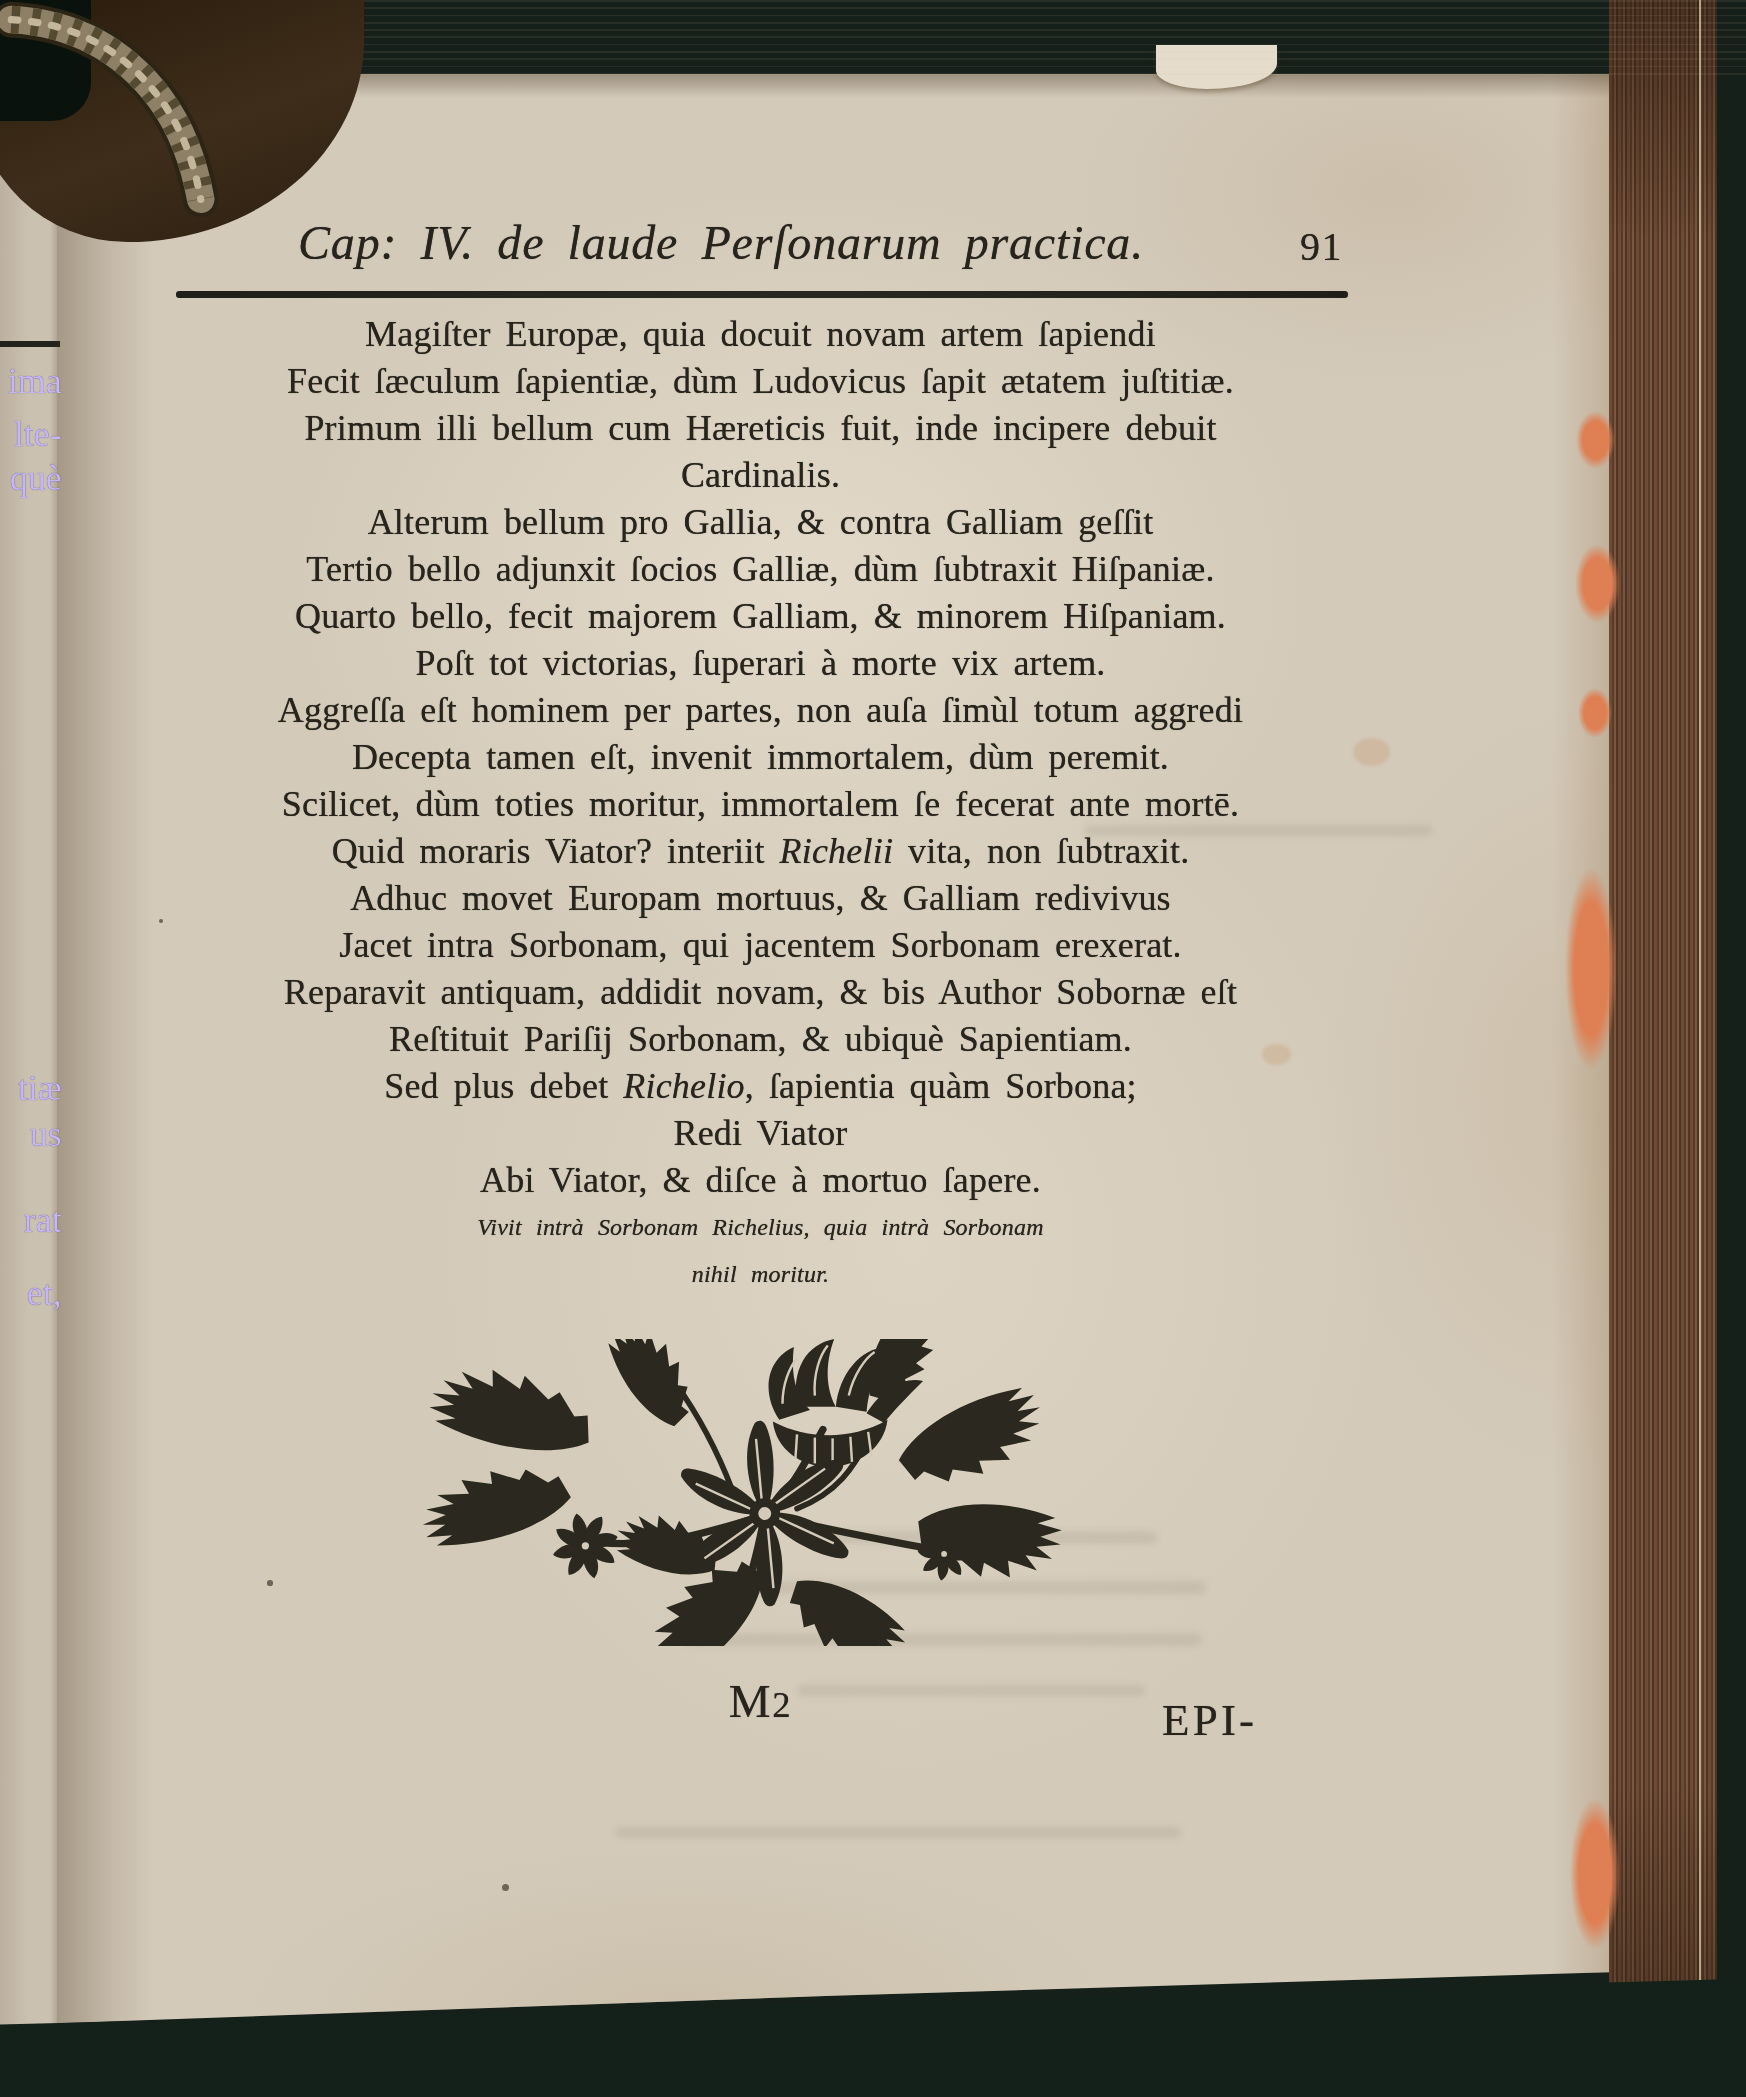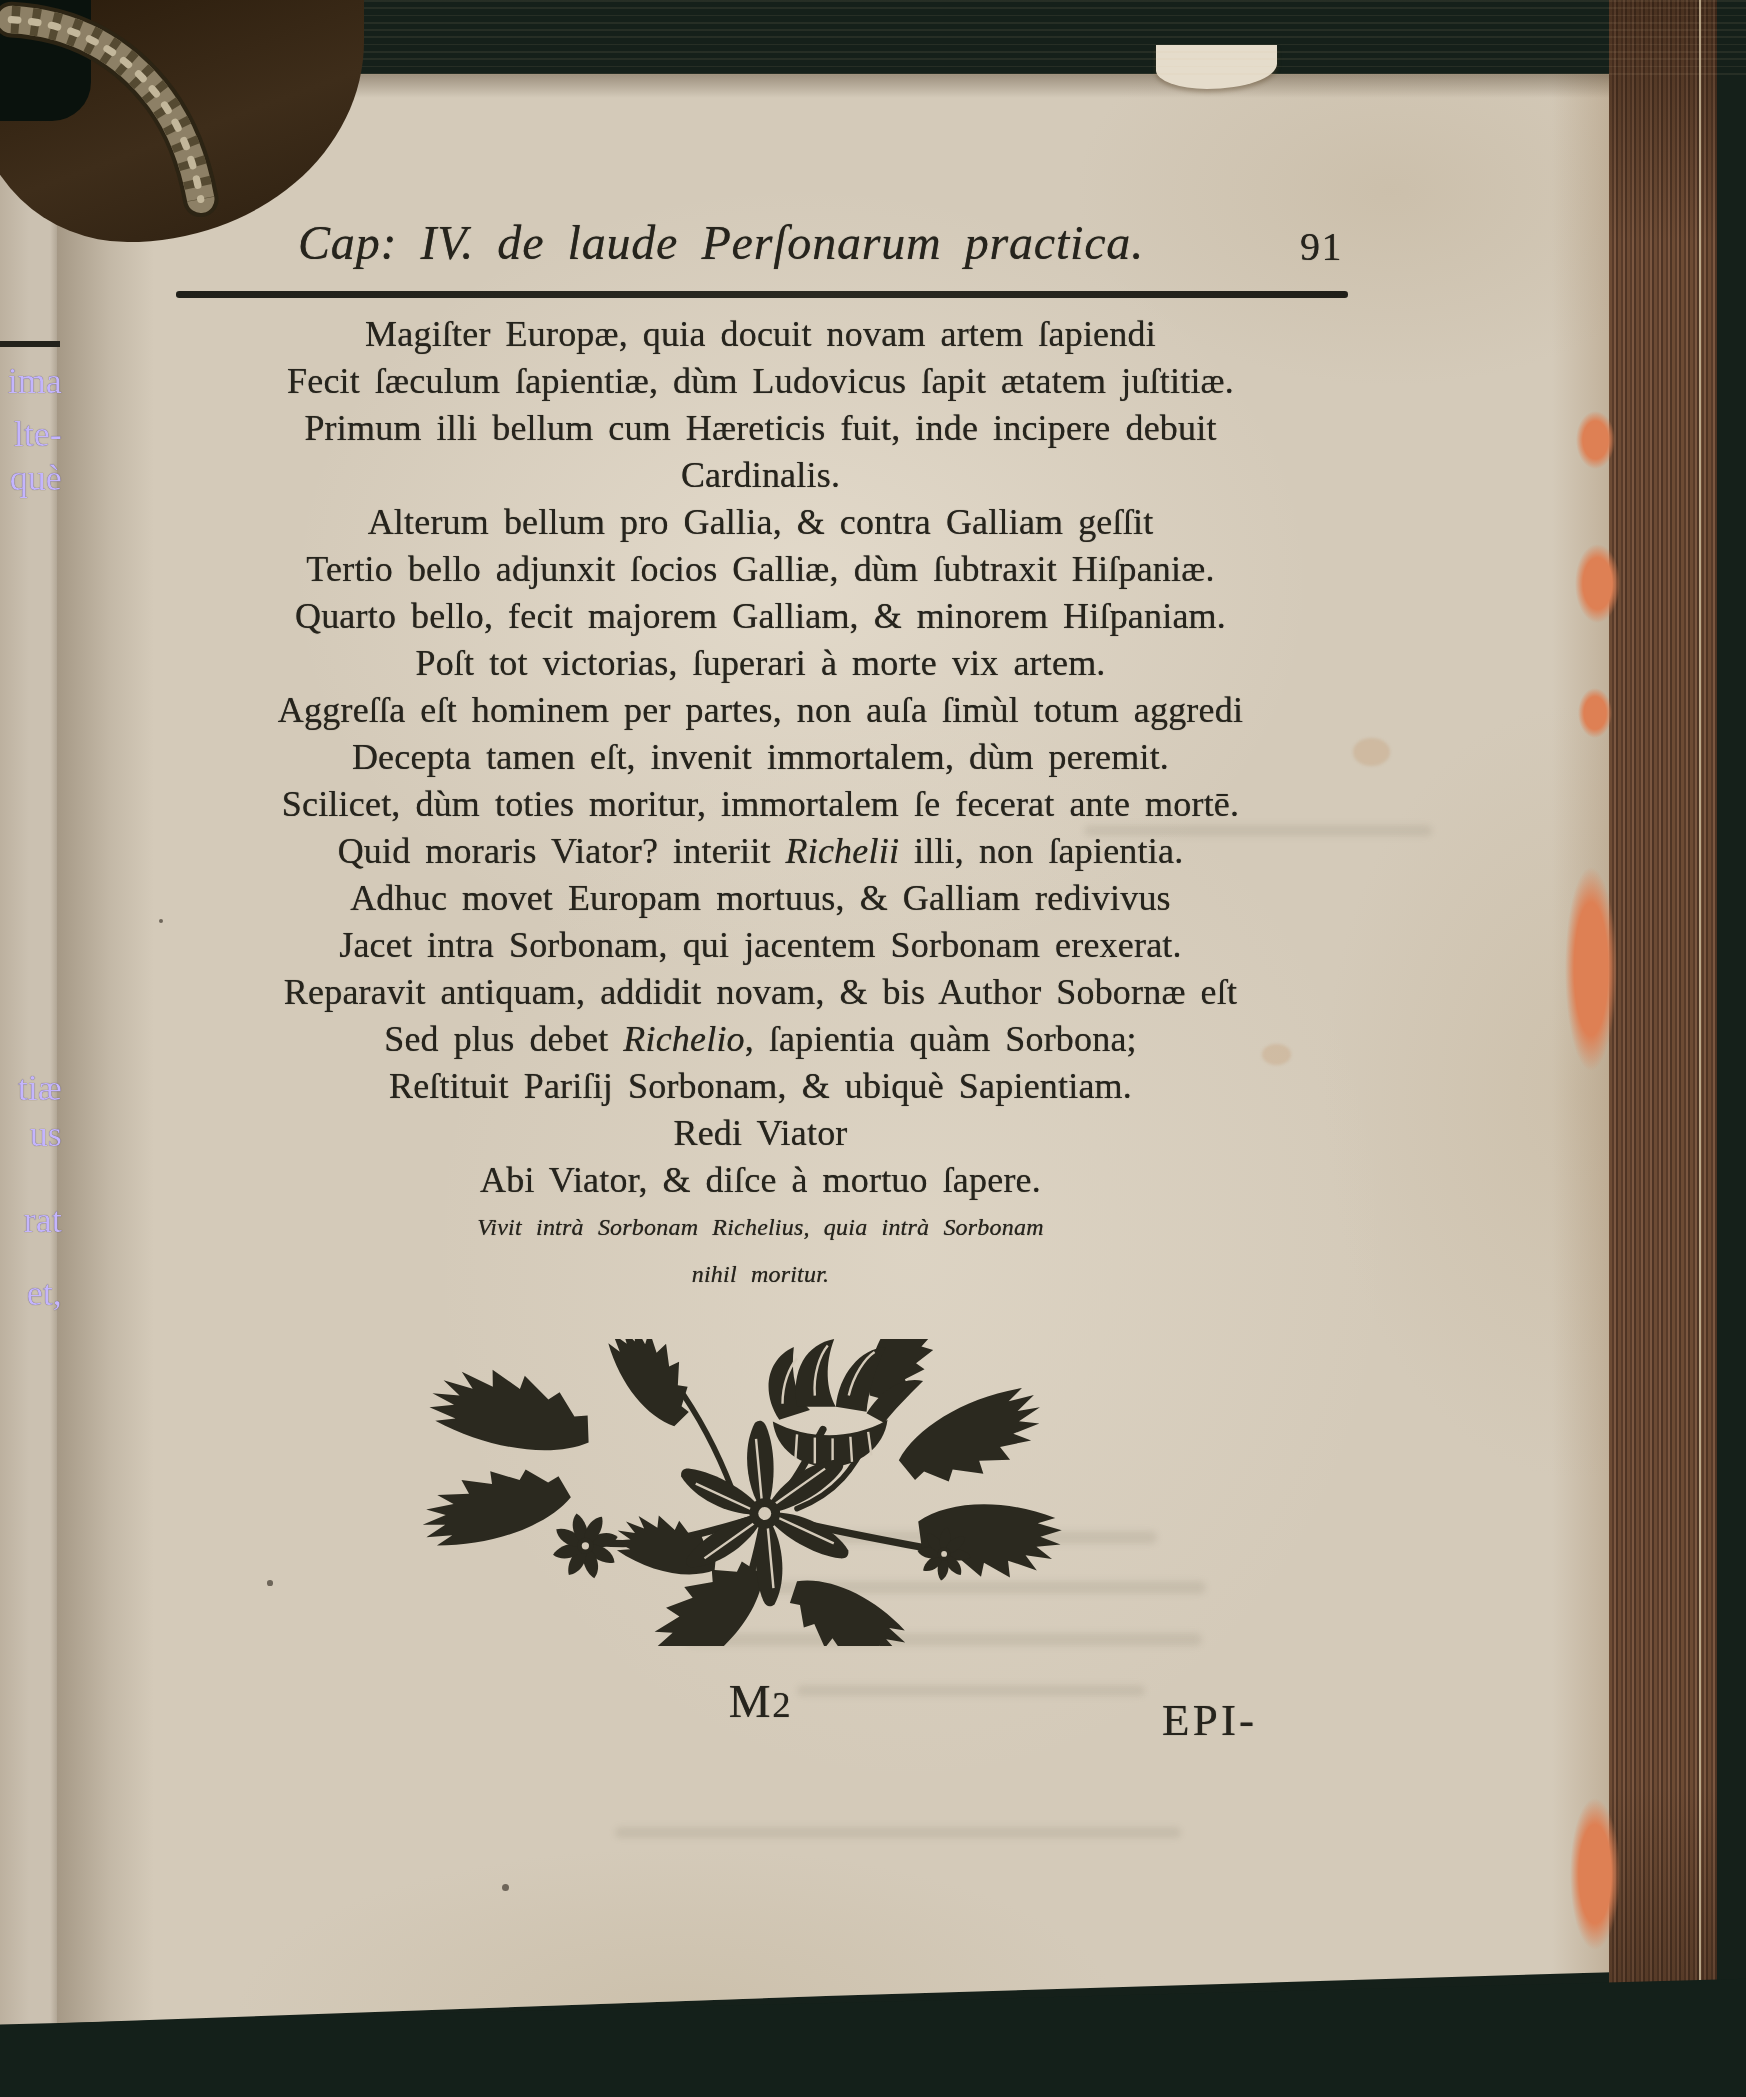--- a/index.html
+++ b/index.html
@@ -177,26 +177,26 @@
     <div class="vline"><span>Fecit ſæculum ſapientiæ, dùm Ludovicus ſapit ætatem juſtitiæ.</span></div>
     <div class="vline"><span>Primum illi bellum cum Hæreticis fuit, inde incipere debuit</span></div>
     <div class="vline"><span>Cardinalis.</span></div>
     <div class="vline"><span>Alterum bellum pro Gallia, &amp; contra Galliam geſſit</span></div>
     <div class="vline"><span>Tertio bello adjunxit ſocios Galliæ, dùm ſubtraxit Hiſpaniæ.</span></div>
     <div class="vline"><span>Quarto bello, fecit majorem Galliam, &amp; minorem Hiſpaniam.</span></div>
     <div class="vline"><span>Poſt tot victorias, ſuperari à morte vix artem.</span></div>
     <div class="vline"><span>Aggreſſa eſt hominem per partes, non auſa ſimùl totum aggredi</span></div>
     <div class="vline"><span>Decepta tamen eſt, invenit immortalem, dùm peremit.</span></div>
     <div class="vline"><span>Scilicet, dùm toties moritur, immortalem ſe fecerat ante mortē.</span></div>
-    <div class="vline"><span>Quid moraris Viator? interiit </span><span class="it">Richelii</span><span> illi, non ſapientia.</span></div>
+    <div class="vline"><span>Quid moraris Viator? interiit </span><span class="it">Richelii</span><span> vita, non ſubtraxit.</span></div>
     <div class="vline"><span>Adhuc movet Europam mortuus, &amp; Galliam redivivus</span></div>
     <div class="vline"><span>Jacet intra Sorbonam, qui jacentem Sorbonam erexerat.</span></div>
     <div class="vline"><span>Reparavit antiquam, addidit novam, &amp; bis Author Sobornæ eſt</span></div>
+    <div class="vline"><span>Reſtituit Pariſij Sorbonam, &amp; ubiquè Sapientiam.</span></div>
     <div class="vline"><span>Sed plus debet </span><span class="it">Richelio</span><span>, ſapientia quàm Sorbona;</span></div>
-    <div class="vline"><span>Reſtituit Pariſij Sorbonam, &amp; ubiquè Sapientiam.</span></div>
     <div class="vline"><span>Redi Viator</span></div>
     <div class="vline"><span>Abi Viator, &amp; diſce à mortuo ſapere.</span></div>
     <div class="vline vsmall"><span>Vivit intrà Sorbonam Richelius, quia intrà Sorbonam</span></div>
     <div class="vline vsmall"><span>nihil moritur.</span></div>
   </div>
 
 <svg class="abs ornament" width="647" height="307" viewBox="0 0 800 380">
   <defs>
     <path id="leafB" d="M0,0 C28,-30 88,-46 150,-36 L132,-26 160,-24 138,-12 162,-8 136,0 156,10 126,12 142,26 108,22 114,40 82,30 82,46 52,30 44,42 22,22 10,28 0,0 Z"></path>
     <path id="petal" d="M0,0 C26,-24 80,-32 112,-16 C116,-11 116,-6 108,-2 C78,12 26,13 0,0 Z"></path>

